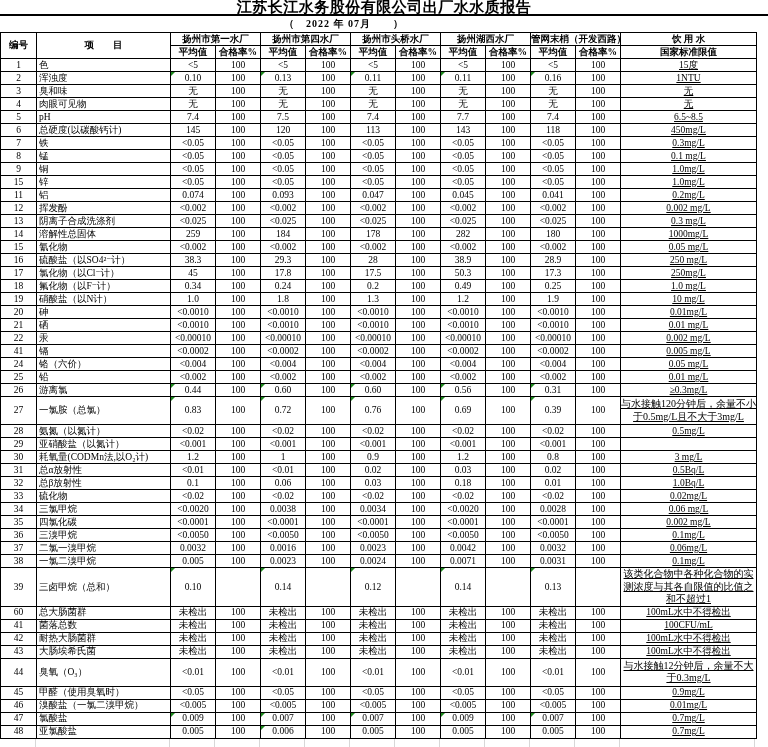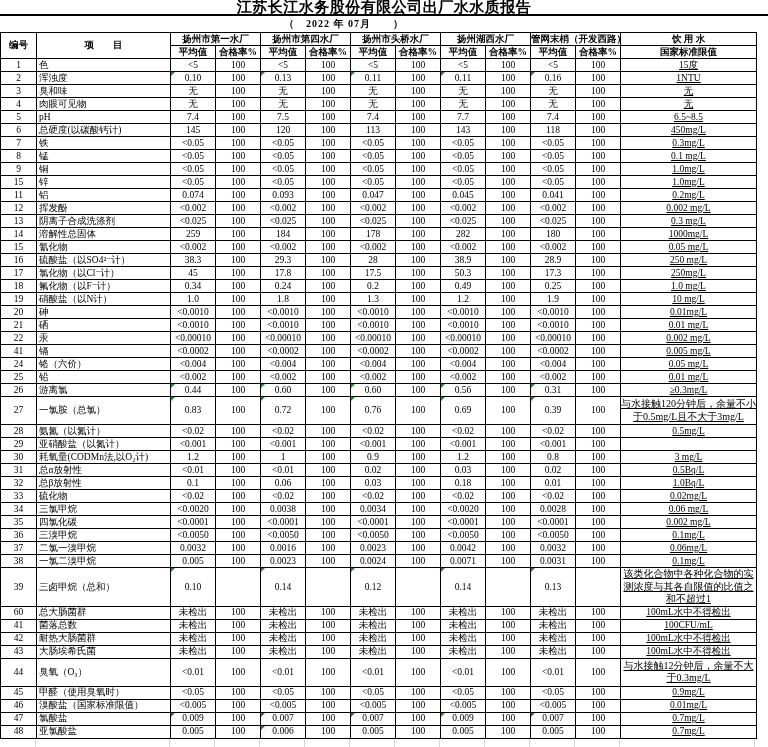--- a/index.html
+++ b/index.html
@@ -750,21 +750,21 @@
             <td class="val">&lt;0.05</td>
             <td class="val">100</td>
             <td class="val">&lt;0.05</td>
             <td class="val">100</td>
             <td class="val">&lt;0.05</td>
             <td class="val">100</td>
             <td class="std">0.9mg/L</td>
           </tr>
           <tr>
             <td class="num">46</td>
-            <td class="item">溴酸盐（国家标准限值）</td>
+            <td class="item">溴酸盐（一氯二溴甲烷）</td>
             <td class="val">&lt;0.005</td>
             <td class="val">100</td>
             <td class="val">&lt;0.005</td>
             <td class="val">100</td>
             <td class="val">&lt;0.005</td>
             <td class="val">100</td>
             <td class="val">&lt;0.005</td>
             <td class="val">100</td>
             <td class="val">&lt;0.005</td>
             <td class="val">100</td>

